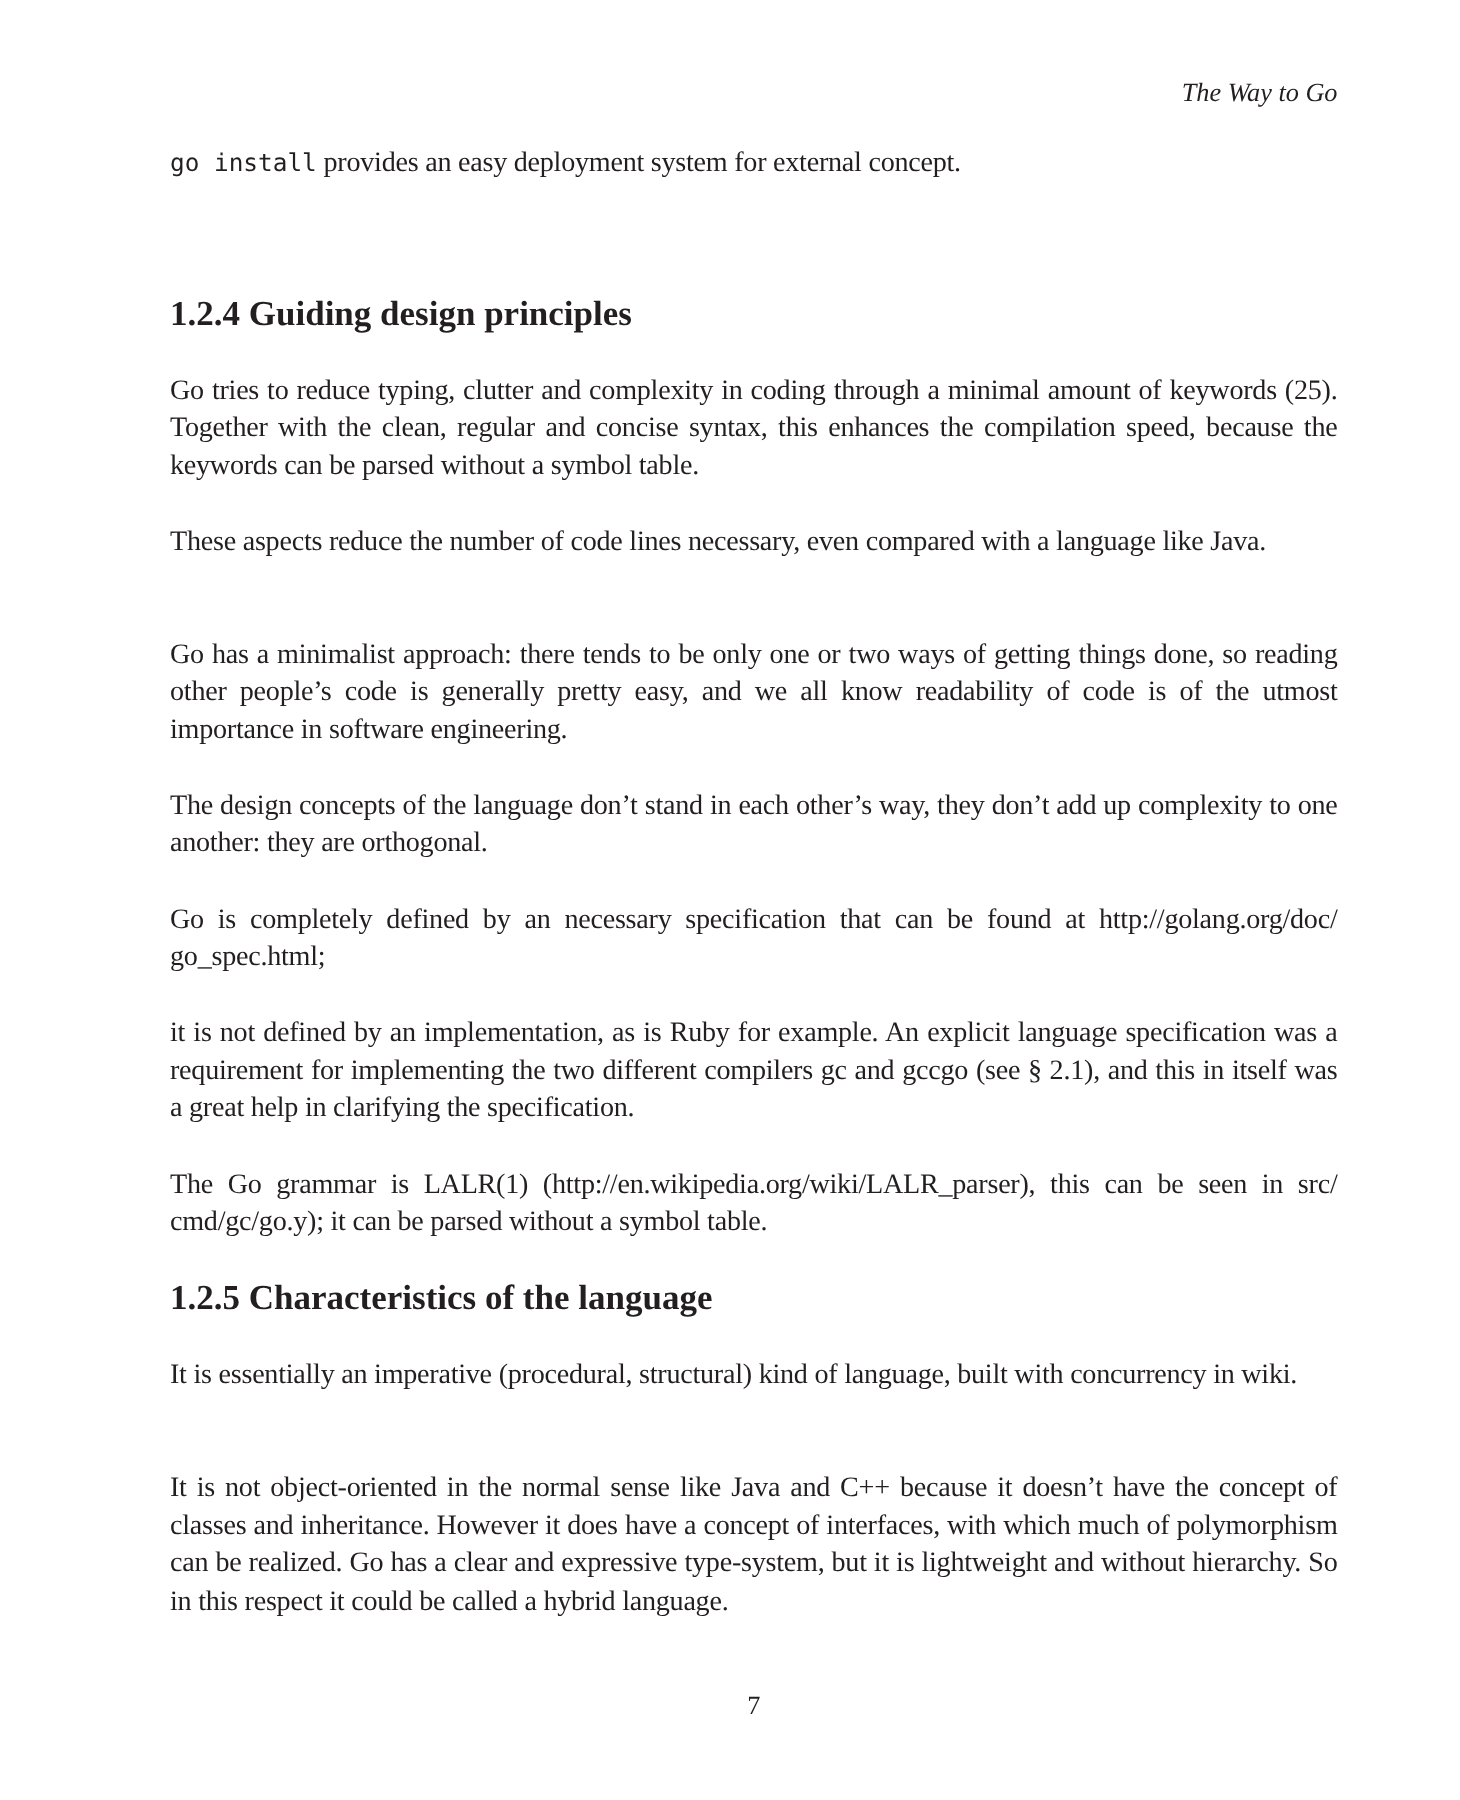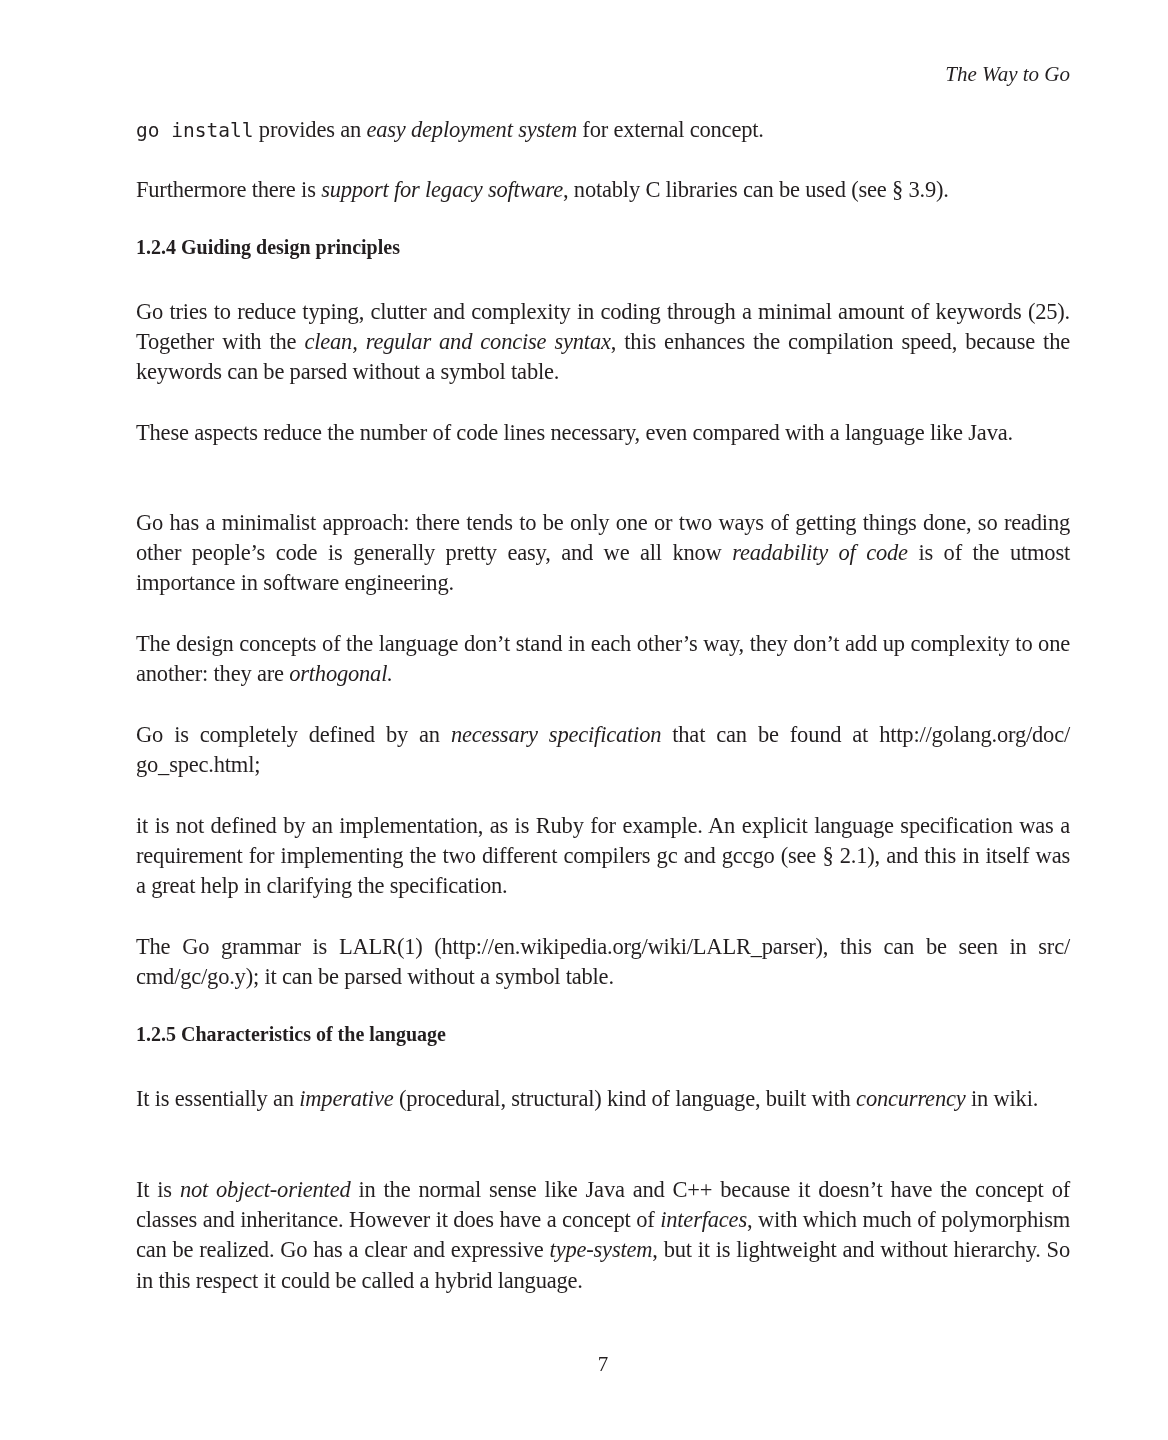--- a/index.html
+++ b/index.html
@@ -3,33 +3,32 @@
   <meta charset="utf-8">
   <style>
     html, body { margin: 0; padding: 0; background: #ffffff; }
     body { width: 1168px; height: 1440px; position: relative; overflow: hidden;
       font-family: "Liberation Serif", "DejaVu Serif", serif; color: #231f20; }
     .page { position: absolute; left: 0; top: 0; width: 1168px; height: 1440px; }
     .running-header { position: absolute; right: 98px; top: 62px; font-style: italic; font-size: 21px; }
     .block { position: absolute; left: 136px; width: 934px; font-size: 22.5px; line-height: 30.2px;
       text-align: justify; letter-spacing: -0.2px; }
     .block.last-left { text-align: left; }
-    .heading { position: absolute; left: 136px; font-weight: bold; font-size: 20px; }
+    .heading { position: absolute; left: 136px; font-weight: bold; font-size: 28px; }
     .mono { font-family: "DejaVu Sans Mono", "Liberation Mono", monospace; font-size: 19.5px; letter-spacing: 0; }
-    .it { font-style: italic; }
+    .it { }
     .page-number { position: absolute; left: 0; width: 1206px; text-align: center; top: 1352px; font-size: 21px; }
   </style>
 </head>
 <body>
 
 <div class="page">
   <div class="running-header">The Way to Go</div>
 
   <div class="block last-left" style="top:115px"><span class="mono">go install</span><span> provides an </span><span class="it">easy deployment system</span><span> for external concept.</span></div>
-  <div class="block last-left" style="top:175px"><span>Furthermore there is </span><span class="it">support for legacy software</span><span>, notably C libraries can be used (see § 3.9).</span></div>
 
   <div class="heading" style="top:236px">1.2.4 Guiding design principles</div>
 
   <div class="block" style="top:297px"><span>Go tries to reduce typing, clutter and complexity in coding through a minimal amount of keywords (25). Together with the </span><span class="it">clean, regular and concise syntax</span><span>, this enhances the compilation speed, because the keywords can be parsed without a symbol table.</span></div>
   <div class="block" style="top:418px"><span>These aspects reduce the number of code lines necessary, even compared with a language like Java.</span></div>
   <div class="block" style="top:508px"><span>Go has a minimalist approach: there tends to be only one or two ways of getting things done, so reading other people’s code is generally pretty easy, and we all know </span><span class="it">readability of code</span><span> is of the utmost importance in software engineering.</span></div>
   <div class="block" style="top:629px"><span>The design concepts of the language don’t stand in each other’s way, they don’t add up complexity to one another: they are </span><span class="it">orthogonal.</span></div>
   <div class="block" style="top:720px"><span>Go is completely defined by an </span><span class="it">necessary specification</span><span> that can be found at http://golang.org/doc/ go_spec.html;</span></div>
   <div class="block" style="top:811px"><span>it is not defined by an implementation, as is Ruby for example. An explicit language specification was a requirement for implementing the two different compilers gc and gccgo (see § 2.1), and this in itself was a great help in clarifying the specification.</span></div>
   <div class="block" style="top:932px"><span>The Go grammar is LALR(1) (http://en.wikipedia.org/wiki/LALR_parser), this can be seen in src/ cmd/gc/go.y); it can be parsed without a symbol table.</span></div>

